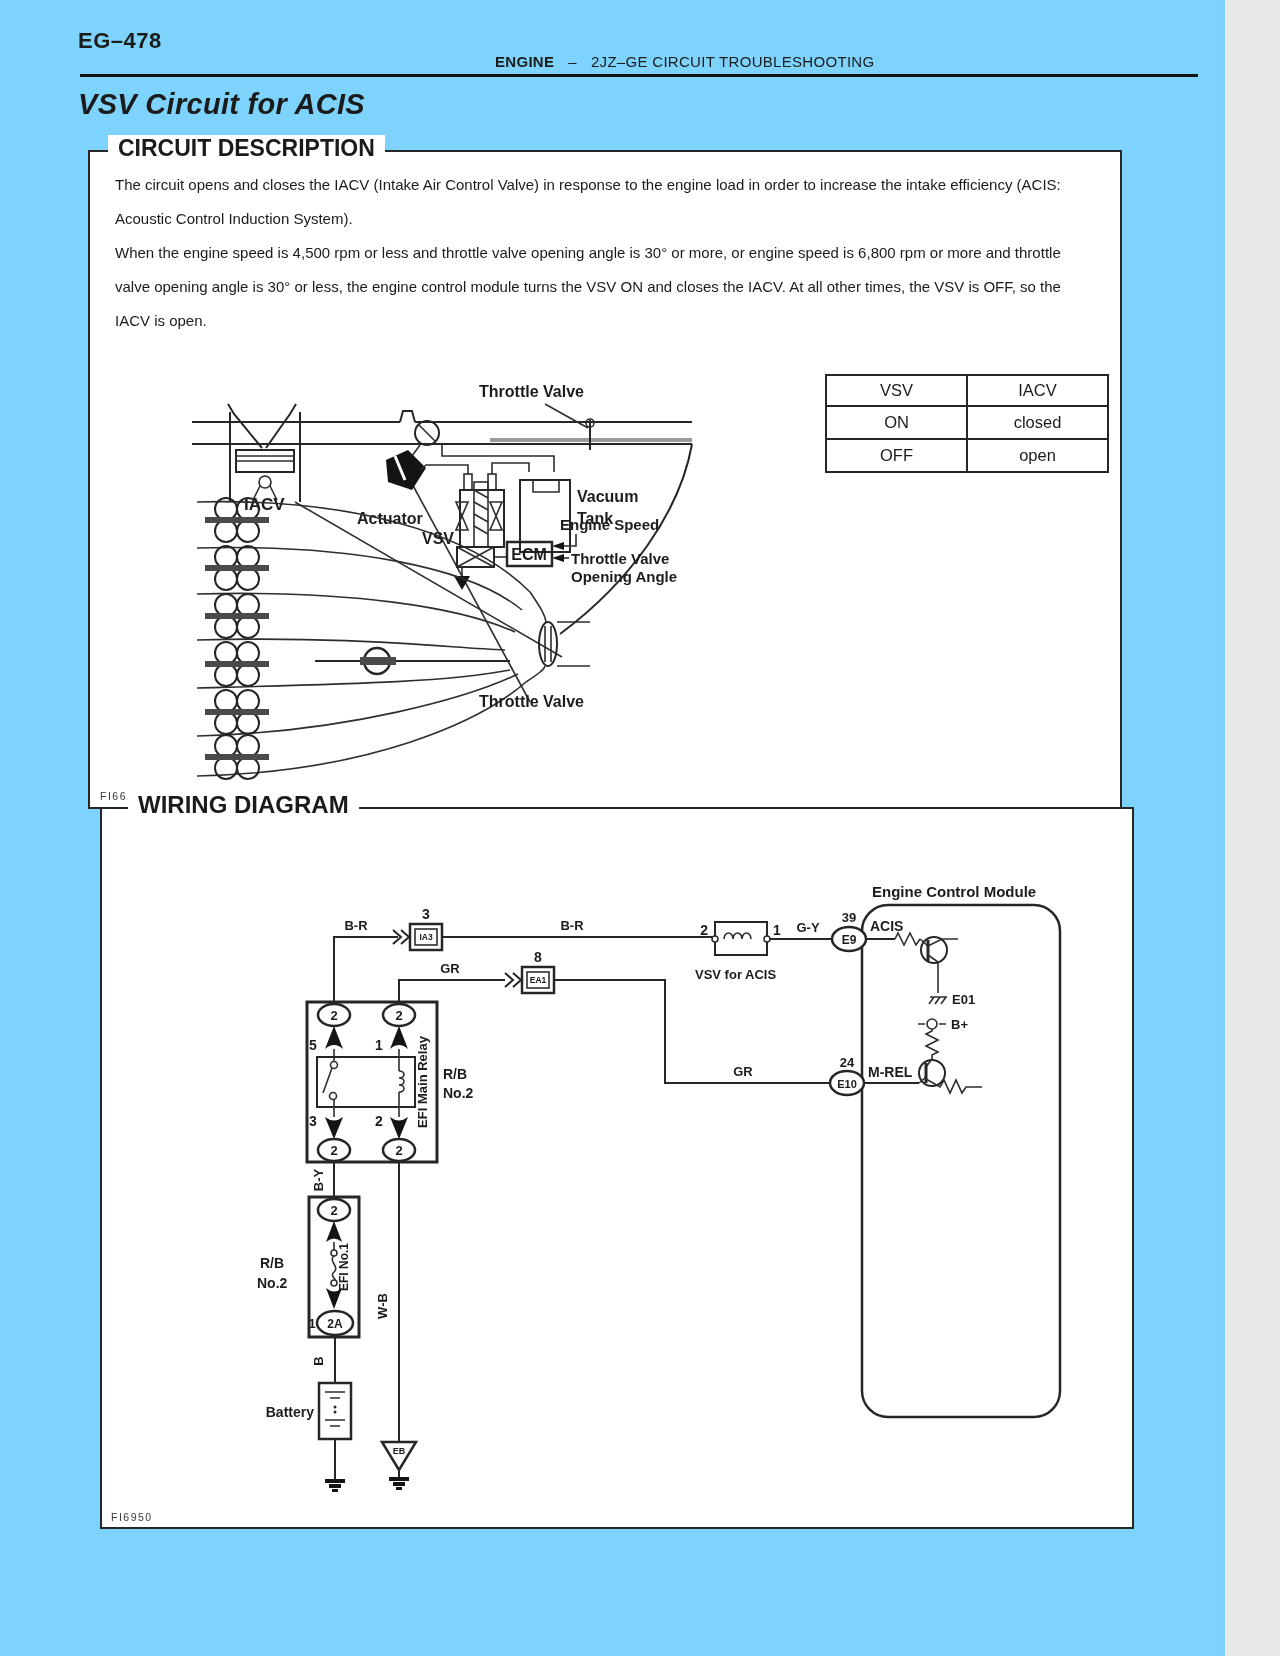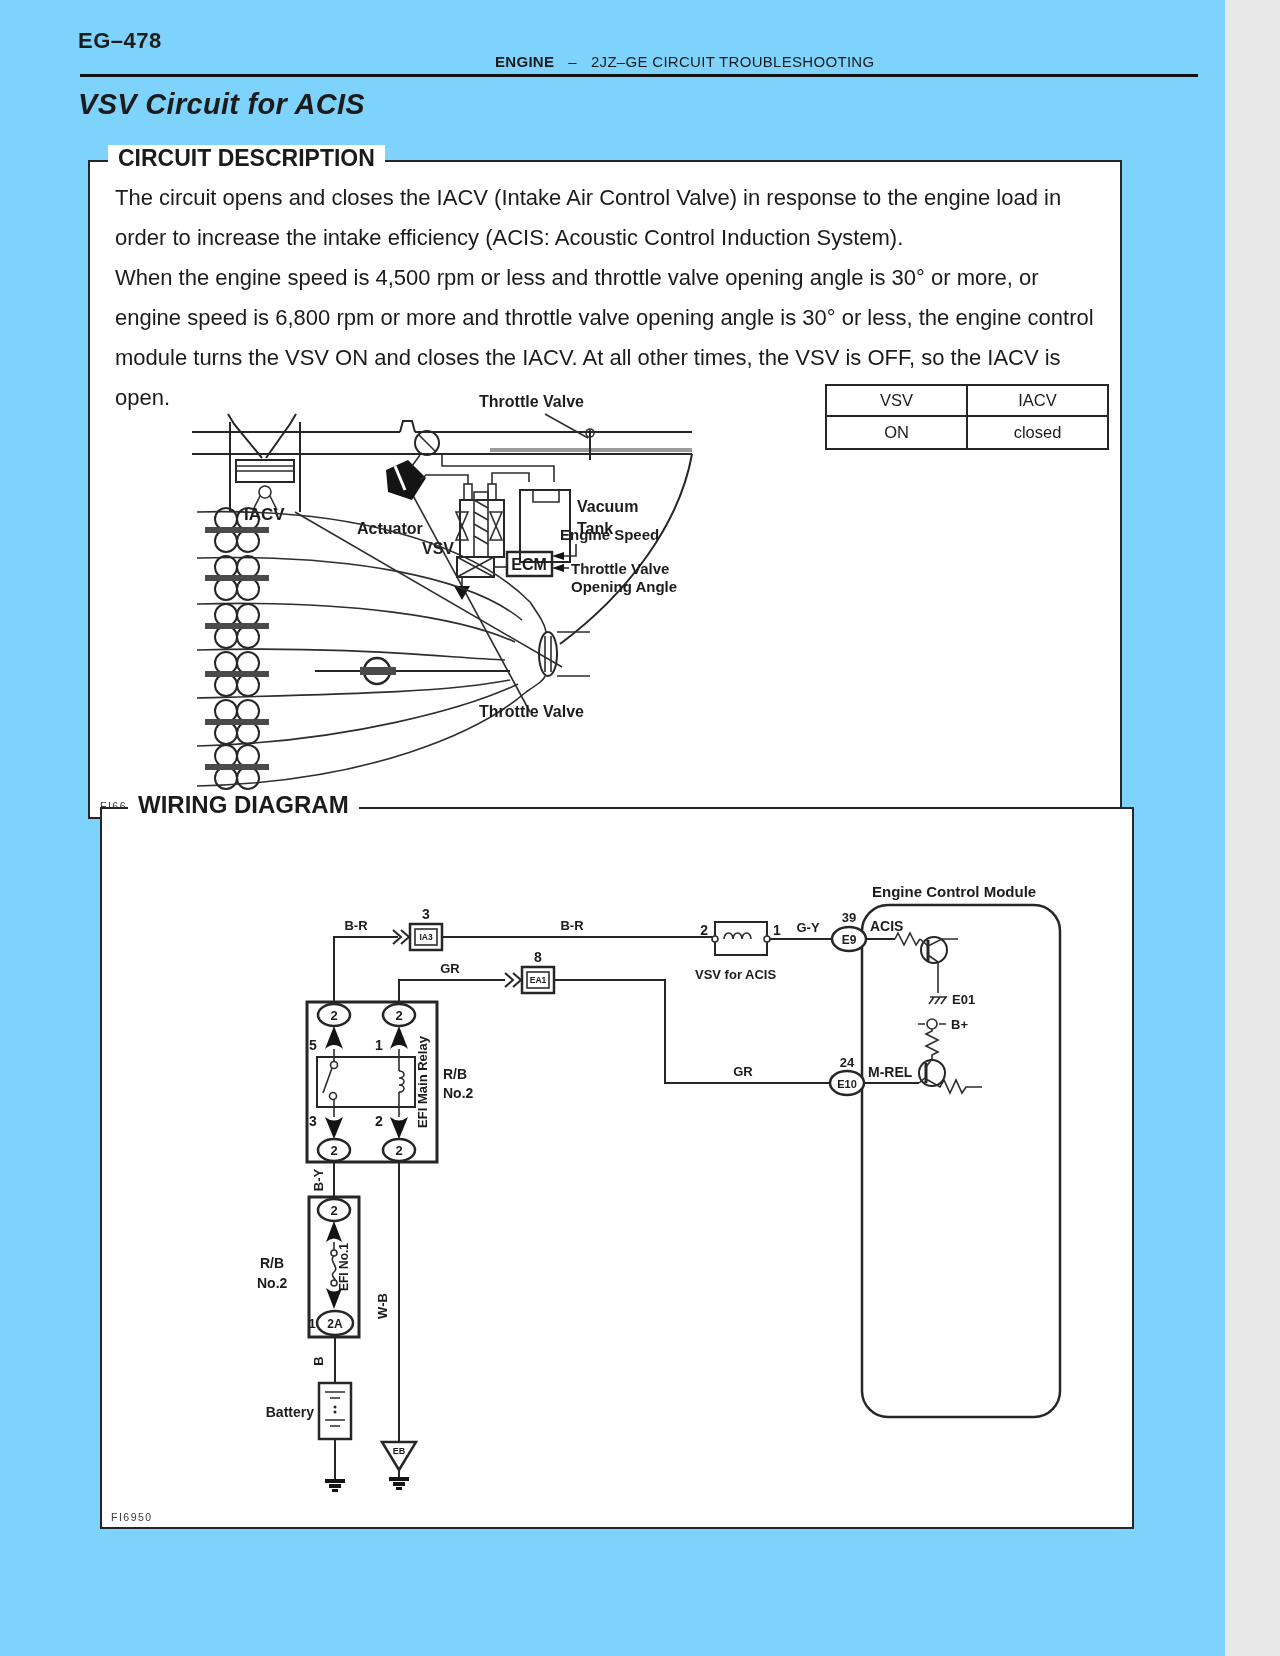--- a/index.html
+++ b/index.html
@@ -8,26 +8,26 @@
   .abs{position:absolute;}
   
   .page-num{left:78px;top:28px;font-size:22px;font-weight:bold;letter-spacing:.5px;}
   .hdr-center{left:495px;top:53px;font-size:15px;letter-spacing:.3px;white-space:nowrap;}
   .hdr-center .b{font-weight:bold;}
   .hdr-center .d{margin:0 14px;}
   .hdr-rule{left:80px;top:74px;width:1118px;height:3px;background:#121212;}
   .doc-title{left:78px;top:88px;font-size:29px;font-weight:bold;letter-spacing:.3px;font-style:italic;}
   
   .secbox{position:absolute;border:2.5px solid #262626;background:#fff;}
-  .box1{left:88px;top:160px;width:1030px;height:655px;}
+  .box1{left:88px;top:150px;width:1030px;height:655px;}
   .box2{left:100px;top:807px;width:1030px;height:718px;}
   .sec-heading{position:absolute;background:#fff;padding:0 10px;font-weight:bold;white-space:nowrap;}
   .h1a{top:-17px;left:18px;font-size:23px;}
   .h2a{top:-18px;left:26px;font-size:24px;}
-  .body-text{position:absolute;left:25px;top:16px;width:982px;font-size:22px;line-height:40px;}
+  .body-text{position:absolute;left:25px;top:16px;width:982px;font-size:15px;line-height:34px;}
   .body-text p{margin:0;}
   .fig-code{position:absolute;font-size:10.5px;letter-spacing:1.5px;color:#3a3a3a;}
   .fc1{left:10px;bottom:5px;}
   .fc2{left:9px;bottom:4px;}
   
   .vsv-table{position:absolute;left:735px;top:222px;border-collapse:collapse;}
   .vsv-table td,.vsv-table th{border:2px solid #262626;font-weight:normal;
      font-size:16.5px;text-align:center;padding:0;}
   .vsv-table th{width:139px;height:29px;}
   .vsv-table td{height:31px;margin-left:30px;}
@@ -74,20 +74,24 @@
     <table class="vsv-table">
       <tbody>
           <tr>
         <th>VSV</th>
         <th>IACV</th>
       </tr>
       <tr>
         <td>ON</td>
         <td>closed</td>
       </tr>
+      <tr>
+        <td>OFF</td>
+        <td>open</td>
+      </tr>
     </tbody>
       </table>
 
     <svg style="left:0;top:200px;" width="1030" height="453" viewBox="0 0 1030 453">
 
       <path class="ln" d="M102,70 H310 M325,70 H602"></path>
       <path class="ln" d="M310,70 L313,59 L322,59 L325,70"></path>
       <path class="ln" d="M102,92 H602"></path>
       <rect x="400" y="86" width="202" height="4" fill="#9a9a9a"></rect>
       <circle class="ln" cx="337" cy="81" r="12" fill="#fff"></circle>

